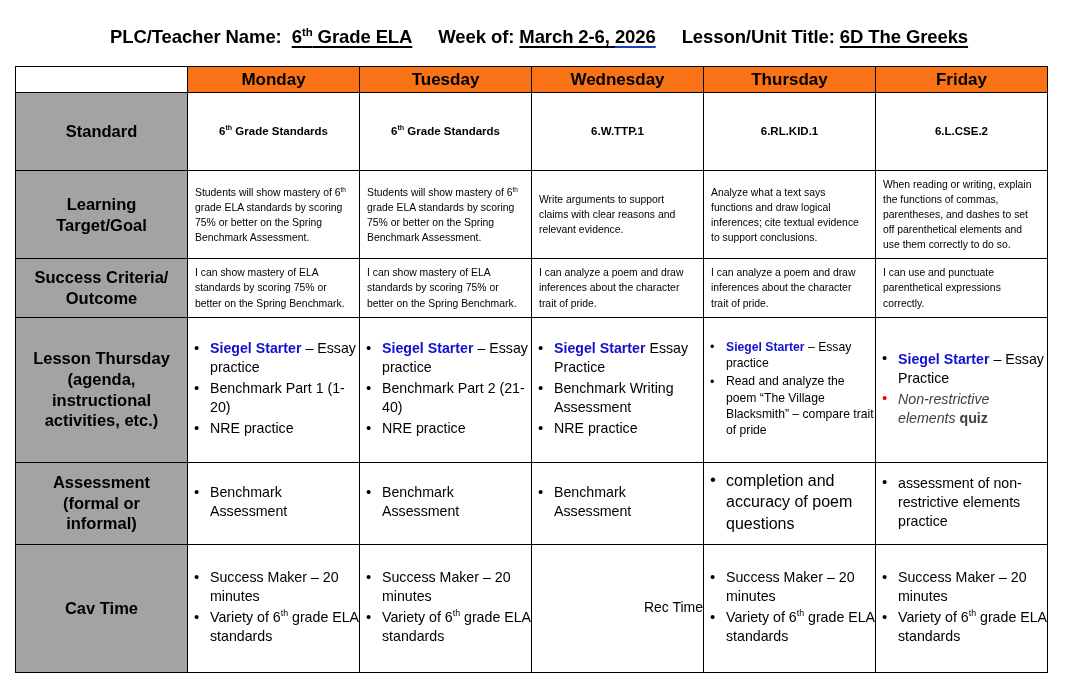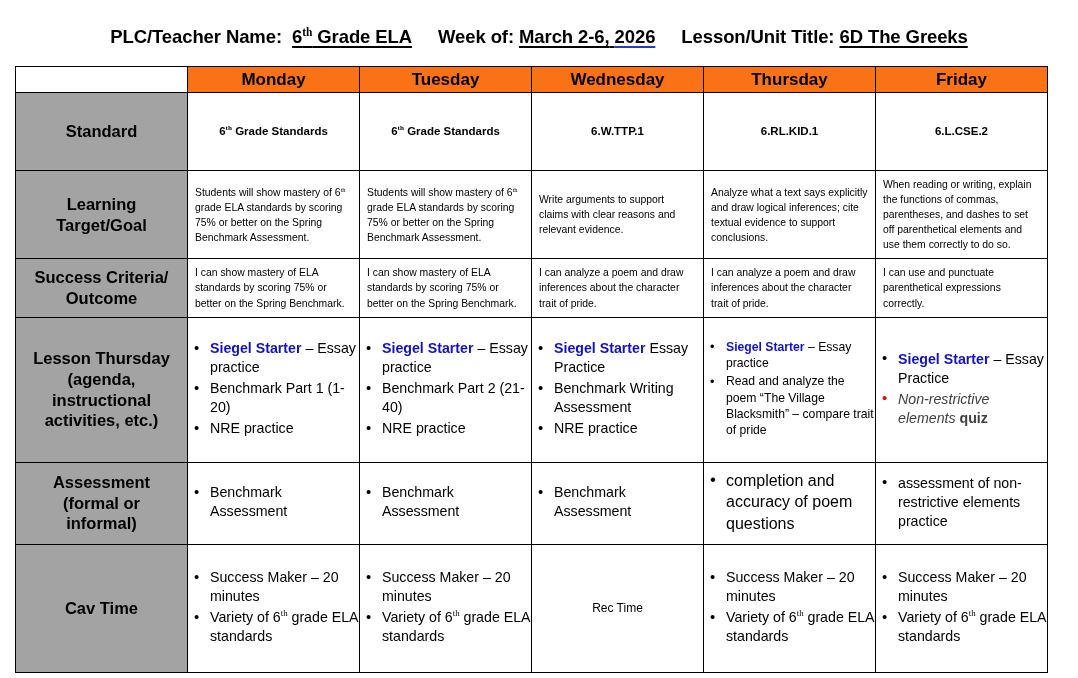--- a/index.html
+++ b/index.html
@@ -36,21 +36,21 @@
   }
   .doc-header .val-blue-underline {
     font-weight: bold;
     text-decoration: underline;
     text-decoration-color: #1F3FBF;
     text-underline-offset: 3px;
     text-decoration-thickness: 2px;
     margin-top: 40px;
   }
   .gap-lg { display: inline-block; width: 26px; }
-  sup { font-size: 0.62em; vertical-align: super; line-height: 0; font-family: Liberation Serif, serif; }
+  sup { font-size: 0.62em; vertical-align: super; line-height: 0; }
 
   
   .plan-wrap {
     padding: 0 15px;
   }
   table.plan {
     border-collapse: collapse;
     table-layout: fixed;
     width: 1032px;
     border: 1.6px solid #000;
@@ -136,22 +136,22 @@
 
   .sz-md  { font-size: 14.2px; line-height: 1.34; }
   .sz-sm  { font-size: 12.2px; line-height: 1.34; }
   .sz-xs  { font-size: 16px; line-height: 1.34; }
 
   .blue-bold { color: #1111CC; font-weight: bold; }
   .red       { color: #404040; font-style: italic; }
   .red-bold  { color: #404040; font-weight: bold; }
 
   .centered-note {
-    text-align: center;
-    font-size: 12px;
+    text-align: right;
+    font-size: 14px;
   }
   td.mid { vertical-align: middle; }
 </style>
 </head>
 <body>
 
 <div class="doc-header">
   <div class="hdr-inner">
     <span class="lbl">PLC/Teacher Name:</span>
     <span>&nbsp;</span><span class="val"><span>6</span><sup>th</sup><span> Grade ELA</span></span><span class="gap-lg"></span><span class="lbl">Week of:</span><span>&nbsp;</span><span class="val">March 2-6,</span><span class="val">&nbsp;</span><span class="val-blue-underline">2026</span><span class="gap-lg"></span><span class="lbl">Lesson/Unit Title:</span><span>&nbsp;</span><span class="val">6D The Greeks</span>
@@ -189,21 +189,21 @@
   </tr>
 
   <tr style="height:84px;">
     <td class="row-label">
       <div>Learning</div>
       <div>Target/Goal</div>
     </td>
     <td class="cell tiny"><span>Students will show mastery of 6</span><sup>th</sup><span> grade ELA standards by scoring 75% or better on the Spring Benchmark Assessment.</span></td>
     <td class="cell tiny"><span>Students will show mastery of 6</span><sup>th</sup><span> grade ELA standards by scoring 75% or better on the Spring Benchmark Assessment.</span></td>
     <td class="cell tiny">Write arguments to support claims with clear reasons and relevant evidence.</td>
-    <td class="cell tiny">Analyze what a text says explicitly and draw logical inferences; cite textual evidence to support conclusions.</td>
+    <td class="cell tiny">Analyze what a text says functions and draw logical inferences; cite textual evidence to support conclusions.</td>
     <td class="cell tiny">When reading or writing, explain the functions of commas, parentheses, and dashes to set off parenthetical elements and use them correctly to do so.</td>
   </tr>
 
   <tr style="height:55px;">
     <td class="row-label">
       <div>Success Criteria/</div>
       <div>Outcome</div>
     </td>
     <td class="cell tiny">I can show mastery of ELA standards by scoring 75% or better on the Spring Benchmark.</td>
     <td class="cell tiny">I can show mastery of ELA standards by scoring 75% or better on the Spring Benchmark.</td>

